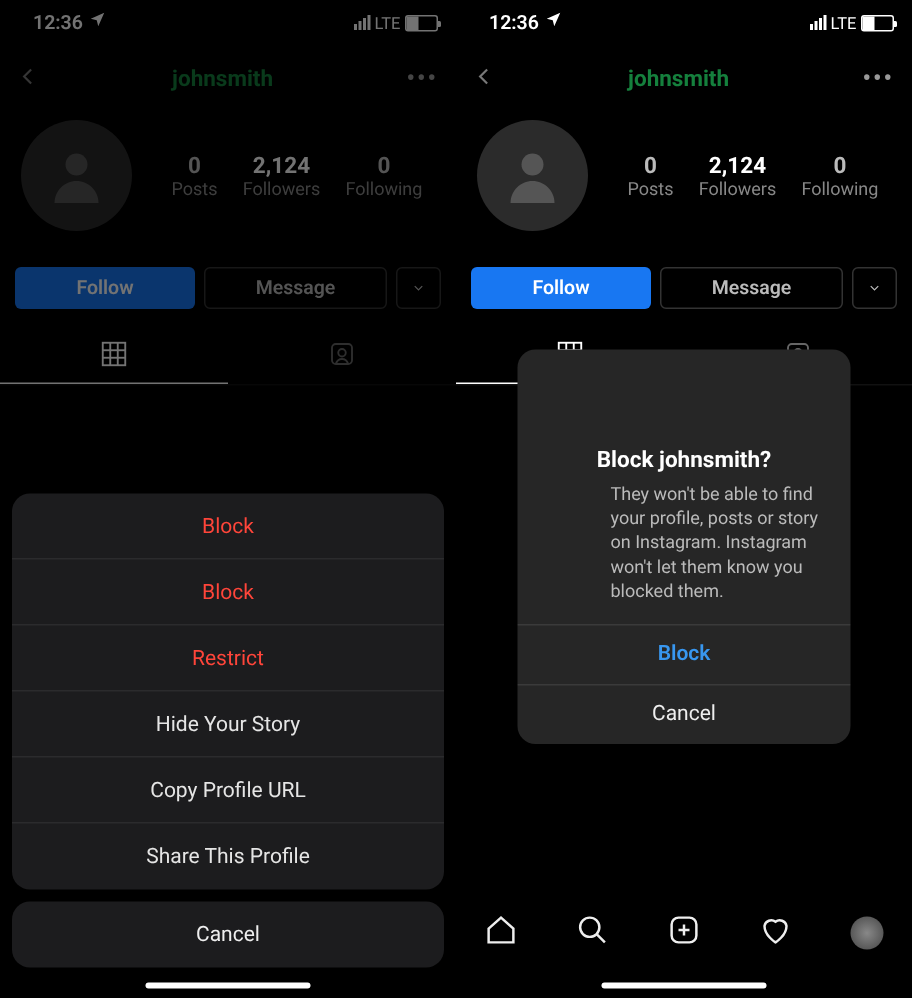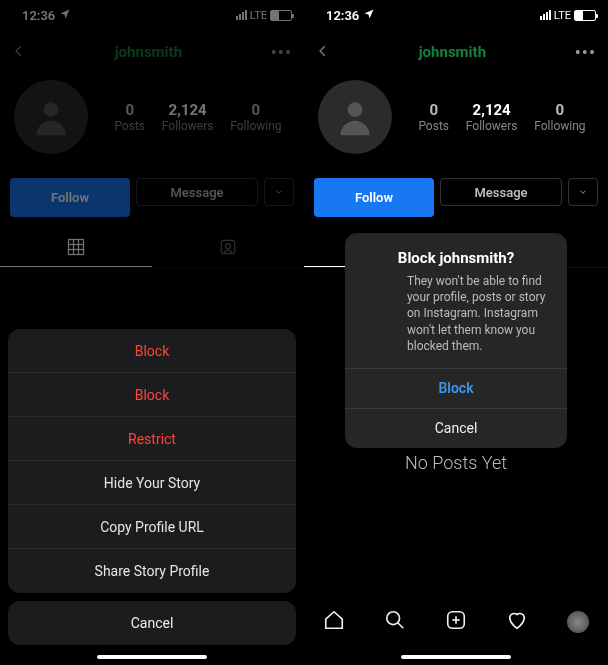--- a/index.html
+++ b/index.html
@@ -29,21 +29,21 @@
   .profile { display: flex; align-items: center; padding: 6px 14px 10px 14px; gap: 18px; }
   .avatar { width: 74px; height: 74px; border-radius: 50%; background: #2b2b2b; display: flex; align-items: center; justify-content: center; flex: 0 0 74px; }
   .avatar svg { width: 44px; height: 44px; fill: #555; }
   .stats { flex: 1; display: flex; justify-content: space-around; }
   .stat { text-align: center; }
   .stat .n { font-size: 15px; font-weight: 700; color: #bbb; }
   .stat .l { font-size: 12px; color: #888; }
   .stat.active .n { color: #fff; }
 
   .btnrow { display: flex; gap: 6px; padding: 14px 10px 10px 10px; }
-  .followbtn { flex: 1; background: #1877f2; color: #fff; border-radius: 4px; height: 39px; display: flex; align-items: center; justify-content: center; font-size: 13px; font-weight: 600; }
+  .followbtn { flex: 1; background: #1877f2; color: #fff; border-radius: 4px; height: 28px; display: flex; align-items: center; justify-content: center; font-size: 13px; font-weight: 600; }
   .msgbtn { flex: 1; border: 1px solid #333; color: #bbb; border-radius: 4px; height: 28px; display: flex; align-items: center; justify-content: center; font-size: 13px; font-weight: 600; }
   .caret { width: 30px; border: 1px solid #333; border-radius: 4px; height: 28px; display: flex; align-items: center; justify-content: center; color: #bbb; }
   .caret svg { width: 10px; height: 10px; stroke: #bbb; stroke-width: 2; fill: none; }
 
   .tabs { display: flex; border-bottom: 1px solid #111; }
   .tab { flex: 1; height: 40px; display: flex; align-items: center; justify-content: center; }
   .tab svg { width: 20px; height: 20px; stroke: #666; stroke-width: 1.5; fill: none; }
   .tab.active { border-bottom: 1px solid #fff; }
   .tab.active svg { stroke: #fff; }
 
@@ -55,21 +55,21 @@
   .sheet-group { background: #1c1c1e; border-radius: 12px; overflow: hidden; }
   .sheet-item { height: 44px; display: flex; align-items: center; justify-content: center; font-size: 14px; color: #e5e5e5; border-bottom: 1px solid #2b2b2d; }
   .sheet-item:last-child { border-bottom: none; }
   .sheet-item.red { color: #ff453a; }
   .sheet-cancel { margin-top: 8px; background: #1c1c1e; border-radius: 12px; height: 44px; display: flex; align-items: center; justify-content: center; font-size: 14px; color: #eee; }
 
   .home-ind { position: absolute; bottom: 6px; left: 50%; transform: translateX(-50%); width: 110px; height: 4px; border-radius: 3px; background: #fff; }
 
   
   .alert { position: absolute; top: 233px; left: 50%; transform: translateX(-50%); width: 222px; background: #262626; border-radius: 12px; overflow: hidden; }
-  .alert-title { text-align: center; padding: 16px 14px 6px 14px; font-size: 15px; font-weight: 700; }
+  .alert-title { text-align: center; padding: 16px 14px 6px 14px; font-size: 15px; font-weight: 700; margin-top: 48px; }
   .alert-msg { text-align: left; padding: 0 14px 14px 14px; font-size: 12px; line-height: 1.35; color: #bbb; margin-left: 48px; }
   .alert-btn { height: 40px; border-top: 1px solid #3a3a3a; display: flex; align-items: center; justify-content: center; font-size: 14px; font-weight: 600; }
   .alert-btn.blue { color: #3897f0; }
   .alert-btn.plain { color: #eee; font-weight: 400; }
 
   .noposts { position: absolute; top: 452px; left: 0; right: 0; text-align: center; color: #bcbcbc; font-size: 18px; font-weight: 300; }
 
   
   .tabbar { position: absolute; bottom: 20px; left: 0; right: 0; height: 46px; display: flex; align-items: center; justify-content: space-around; }
   .tabbar .ti svg { width: 22px; height: 22px; stroke: #eee; stroke-width: 1.8; fill: none; }
@@ -163,21 +163,21 @@
 
   <div class="dim"></div>
 
   <div class="sheet">
     <div class="sheet-group">
       <div class="sheet-item red">Block</div>
       <div class="sheet-item red">Block</div>
       <div class="sheet-item red">Restrict</div>
       <div class="sheet-item">Hide Your Story</div>
       <div class="sheet-item">Copy Profile URL</div>
-      <div class="sheet-item">Share Story Profile</div>
+      <div class="sheet-item">Share This Profile</div>
     </div>
     <div class="sheet-cancel">Cancel</div>
   </div>
 
   <div class="home-ind"></div>
 </div>
 
 <div class="phone right">
 
   <div class="status">

